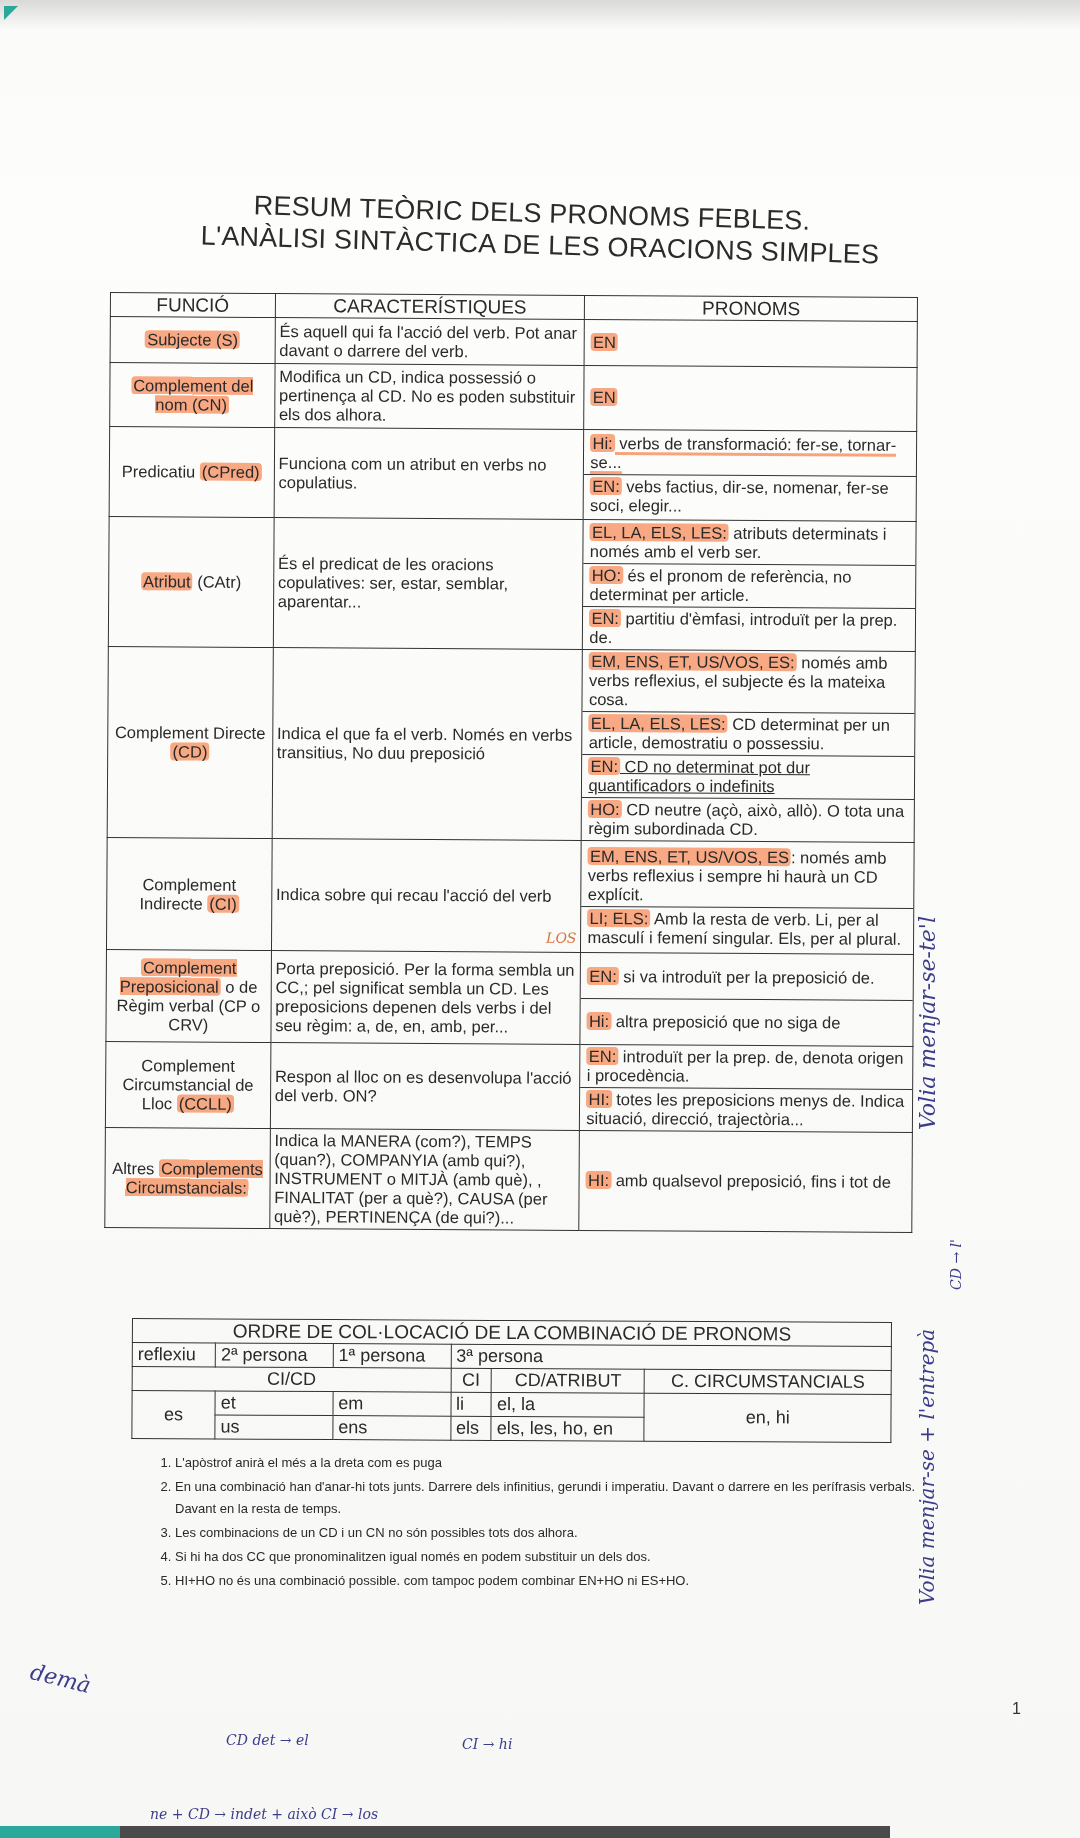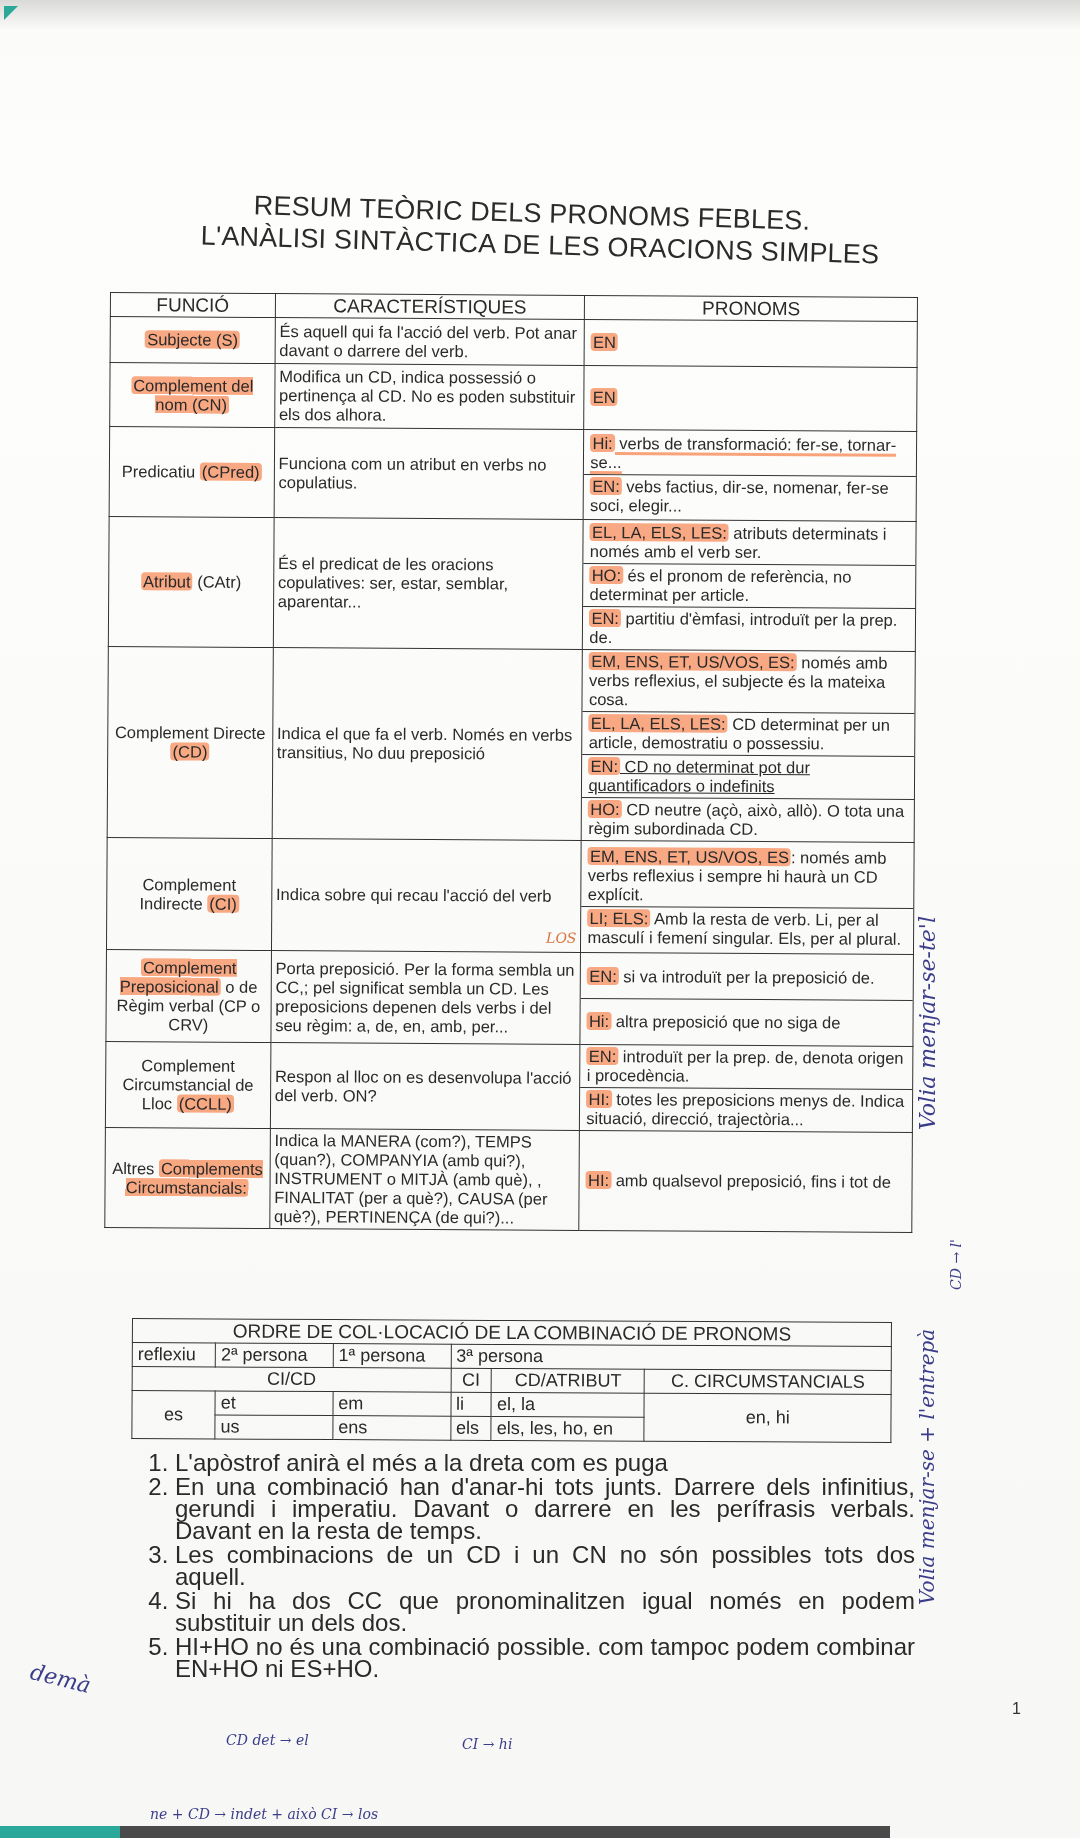--- a/index.html
+++ b/index.html
@@ -21,21 +21,21 @@
   .c2 { width:290px; }
   .c3 { width:320px; padding:0 !important; }
   .pron { border-bottom:1.5px solid #333; padding:2px 6px; }
   .pron:last-child { border-bottom:none; }
   .hl { background:rgba(247,140,90,0.75); border-radius:4px; padding:0 2px; }
   .ul { border-bottom:3px solid rgba(247,140,90,0.8); }
   .u { text-decoration:underline; }
   .order { position:absolute; left:132px; top:1318px; width:760px; transform:rotate(0.3deg); transform-origin:top left; }
   .order td { border:1.5px solid #333; font-size:18px; padding:1px 5px; line-height:21px; }
   .order .center { text-align:center; }
-  .notes { position:absolute; left:145px; top:1452px; width:740px; font-size:24px; line-height:22px; margin:0; padding-left:30px; }
+  .notes { position:absolute; left:145px; top:1452px; width:740px; font-size:13px; line-height:22px; margin:0; padding-left:30px; }
   .notes li { margin:0 0 2px 0; text-align:justify; }
   .hand { position:absolute; font-family:"DejaVu Serif", serif; font-style:italic; color:#3b3d8a; font-size:22px; white-space:nowrap; }
   .vert { transform:rotate(-90deg); transform-origin:left top; }
   .small { font-size:14px; }
   .pnum { position:absolute; left:1012px; top:1700px; font-size:16px; color:#333; }
   .bottom-bar { position:absolute; left:0; top:1826px; width:890px; height:12px; background:#4a4a4a; }
   .bottom-teal { position:absolute; left:0; top:1826px; width:120px; height:12px; background:#2aa89a; }
 </style>
 </head>
 <body>
@@ -170,21 +170,21 @@
       <td>ens</td>
       <td>els</td>
       <td>els, les, ho, en</td>
     </tr>
   </tbody>
     </table>
 
   <ol class="notes">
     <li>L'apòstrof anirà el més a la dreta com es puga</li>
     <li>En una combinació han d'anar-hi tots junts. Darrere dels infinitius, gerundi i imperatiu. Davant o darrere en les perífrasis verbals. Davant en la resta de temps.</li>
-    <li>Les combinacions de un CD i un CN no són possibles tots dos aquell.</li>
+    <li>Les combinacions de un CD i un CN no són possibles tots dos alhora.</li>
     <li>Si hi ha dos CC que pronominalitzen igual només en podem substituir un dels dos.</li>
     <li>HI+HO no és una combinació possible. com tampoc podem combinar EN+HO ni ES+HO.</li>
   </ol>
 
   <div class="hand" style="left:30px; top:1666px; transform:rotate(14deg);">demà</div>
   <div class="hand small" style="left:226px; top:1732px;">CD det → el</div>
   <div class="hand small" style="left:462px; top:1736px;">CI → hi</div>
   <div class="hand small" style="left:150px; top:1806px;">ne  + CD → indet + això  CI → los</div>
   <div class="pnum">1</div>
 

